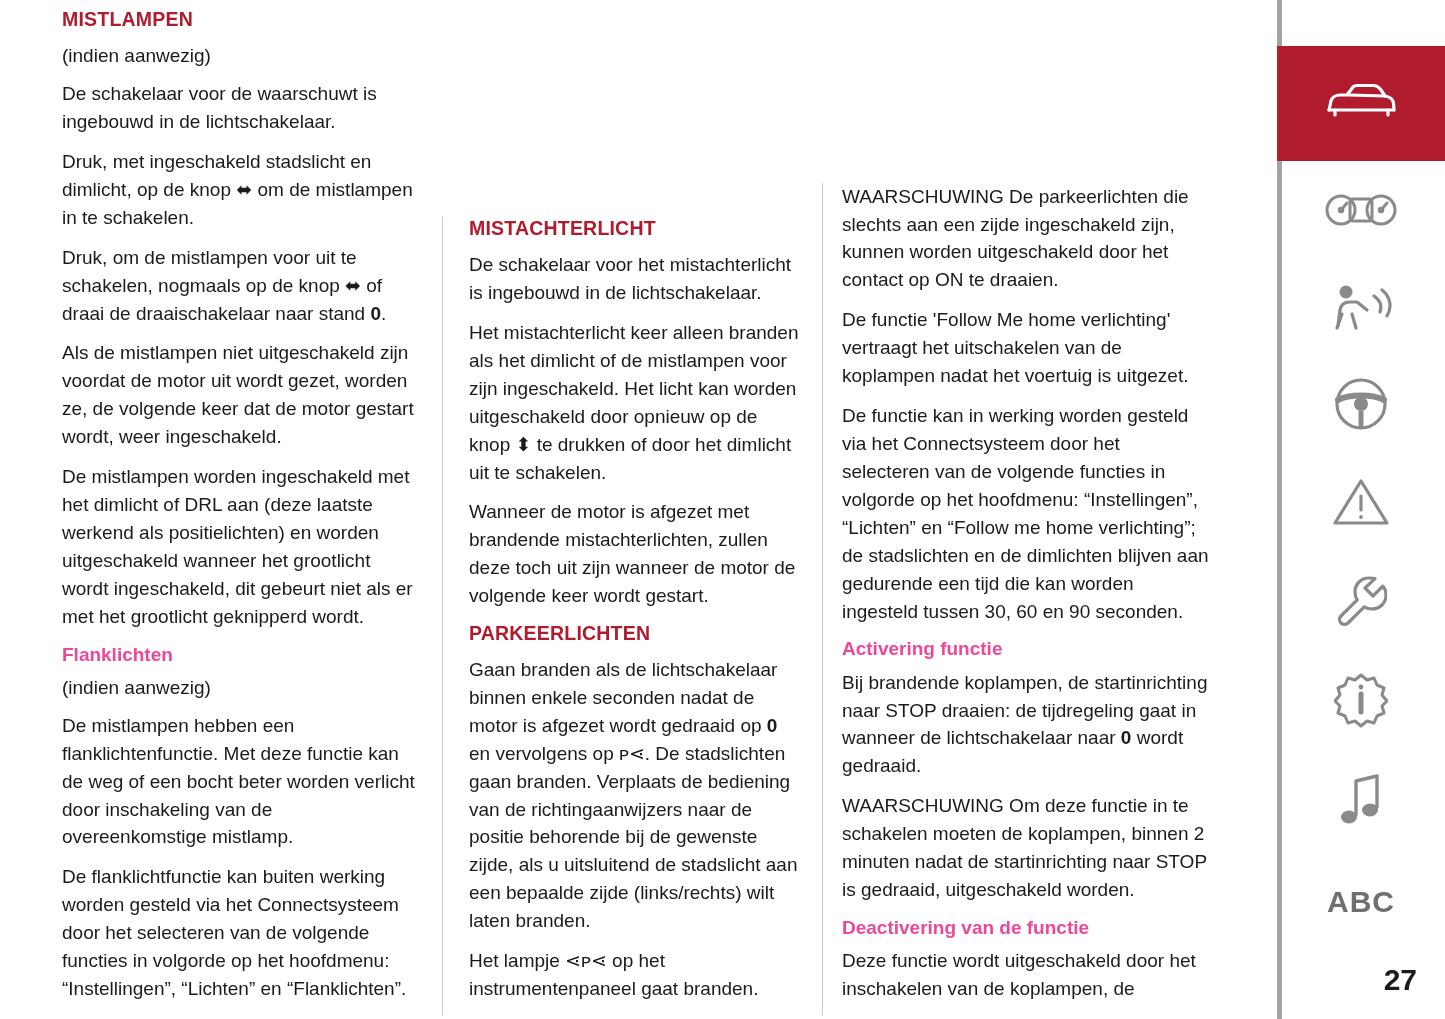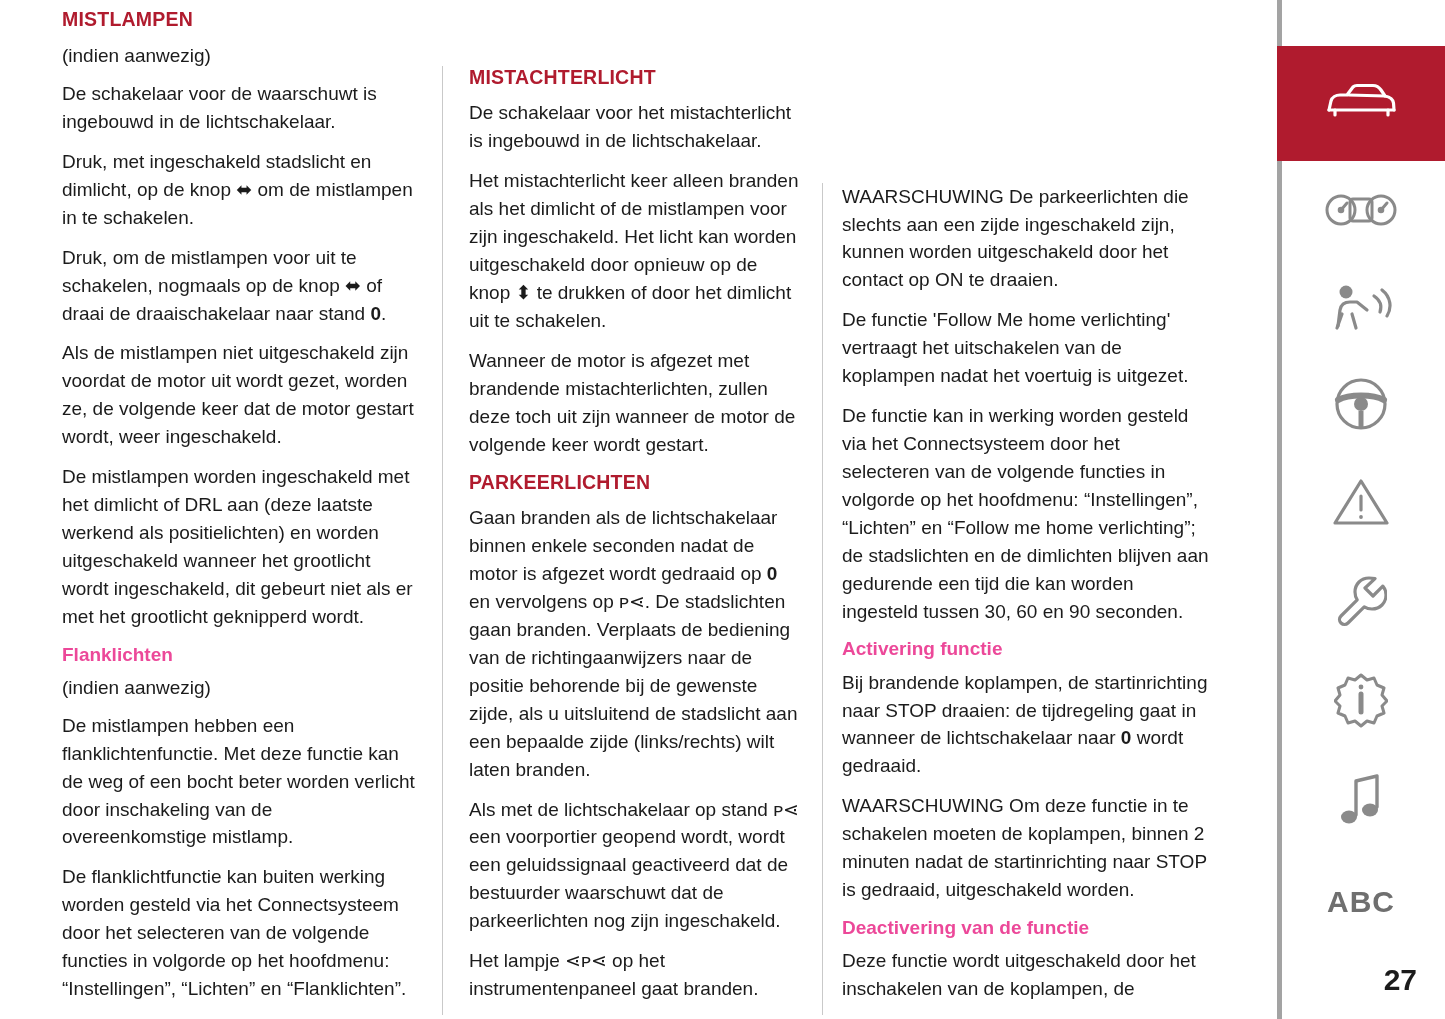--- a/index.html
+++ b/index.html
@@ -135,21 +135,20 @@
       <p>De flanklichtfunctie kan buiten werking worden gesteld via het Connectsysteem door het selecteren van de volgende functies in volgorde op het hoofdmenu: “Instellingen”, “Lichten” en “Flanklichten”.</p>
     </div>
 
     <div class="col c2">
       <h2 class="sec">MISTACHTERLICHT</h2>
       <p>De schakelaar voor het mistachterlicht is ingebouwd in de lichtschakelaar.</p>
       <p>Het mistachterlicht keer alleen branden als het dimlicht of de mistlampen voor zijn ingeschakeld. Het licht kan worden uitgeschakeld door opnieuw op de knop ⬍ te drukken of door het dimlicht uit te schakelen.</p>
       <p>Wanneer de motor is afgezet met brandende mistachterlichten, zullen deze toch uit zijn wanneer de motor de volgende keer wordt gestart.</p>
       <h2 class="sec" style="margin-top:8px;">PARKEERLICHTEN</h2>
       <p>Gaan branden als de lichtschakelaar binnen enkele seconden nadat de motor is afgezet wordt gedraaid op <span class="b">0</span> en vervolgens op ᴘ⋖. De stadslichten gaan branden. Verplaats de bediening van de richtingaanwijzers naar de positie behorende bij de gewenste zijde, als u uitsluitend de stadslicht aan een bepaalde zijde (links/rechts) wilt laten branden.</p>
-      <p>Als met de lichtschakelaar op stand ᴘ⋖ een voorportier geopend wordt, wordt een geluidssignaal geactiveerd dat de bestuurder waarschuwt dat de parkeerlichten nog zijn ingeschakeld.</p>
       <p>Het lampje ⋖ᴘ⋖ op het instrumentenpaneel gaat branden.</p>
     </div>
 
     <div class="col c3">
       <p>WAARSCHUWING De parkeerlichten die slechts aan een zijde ingeschakeld zijn, kunnen worden uitgeschakeld door het contact op ON te draaien.</p>
       <p>De functie 'Follow Me home verlichting' vertraagt het uitschakelen van de koplampen nadat het voertuig is uitgezet.</p>
       <p>De functie kan in werking worden gesteld via het Connectsysteem door het selecteren van de volgende functies in volgorde op het hoofdmenu: “Instellingen”, “Lichten” en “Follow me home verlichting”; de stadslichten en de dimlichten blijven aan gedurende een tijd die kan worden ingesteld tussen 30, 60 en 90 seconden.</p>
       <h3 class="sub">Activering functie</h3>
       <p>Bij brandende koplampen, de startinrichting naar STOP draaien: de tijdregeling gaat in wanneer de lichtschakelaar naar <span class="b">0</span> wordt gedraaid.</p>
       <p>WAARSCHUWING Om deze functie in te schakelen moeten de koplampen, binnen 2 minuten nadat de startinrichting naar STOP is gedraaid, uitgeschakeld worden.</p>

